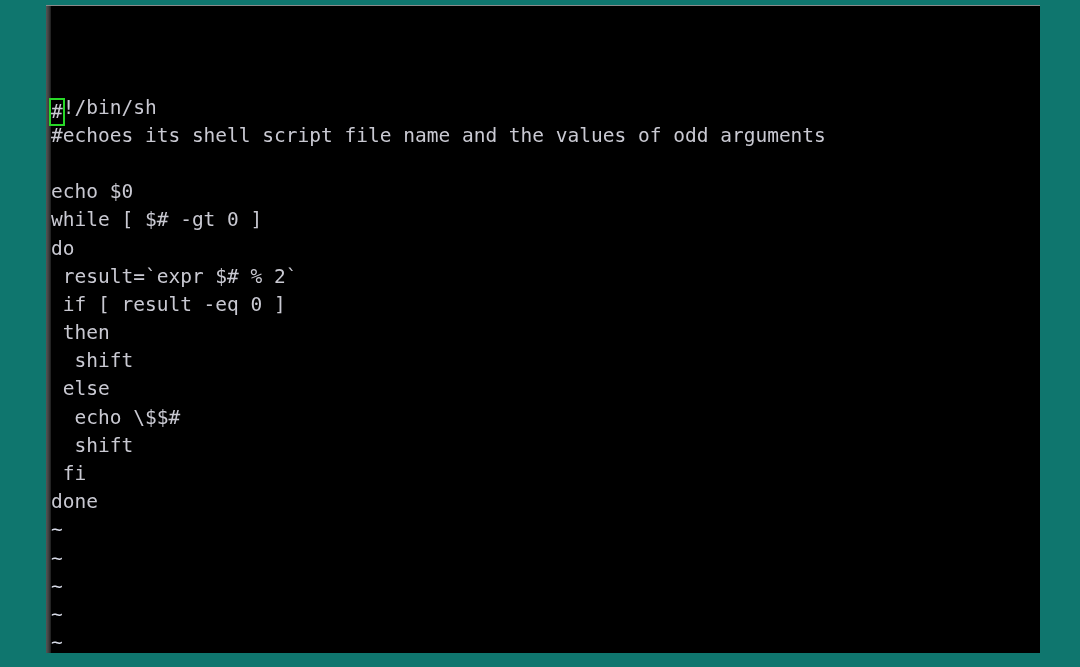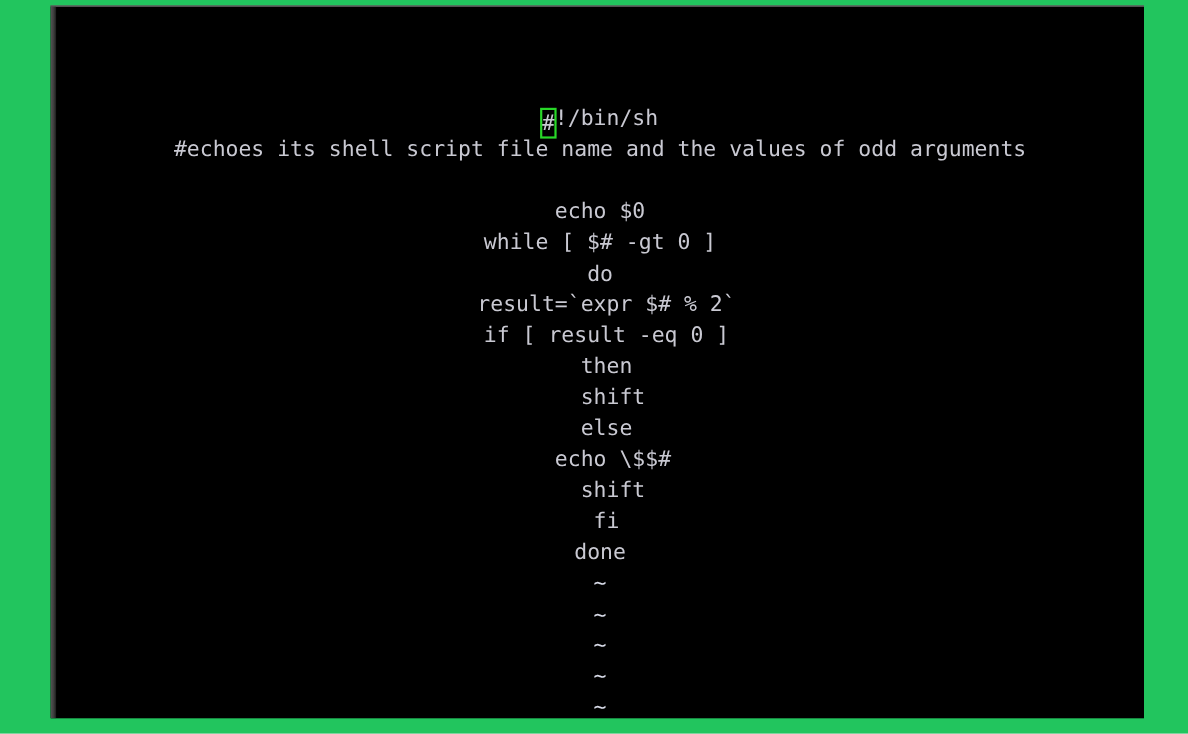--- a/index.html
+++ b/index.html
@@ -8,22 +8,21 @@
     background: #ffffff;
     width: 1080px;
     height: 667px;
     overflow: hidden;
   }
 
   #screen {
     position: relative;
     width: 1080px;
     height: 667px;
-    background: #22c55e;
-    text-align: center;
+    background: #0f766e;
   }
 
   
   #terminal {
     position: absolute;
     left: 46px;
     top: 5px;
     width: 994px;
     height: 648px;
     background: #000000;

